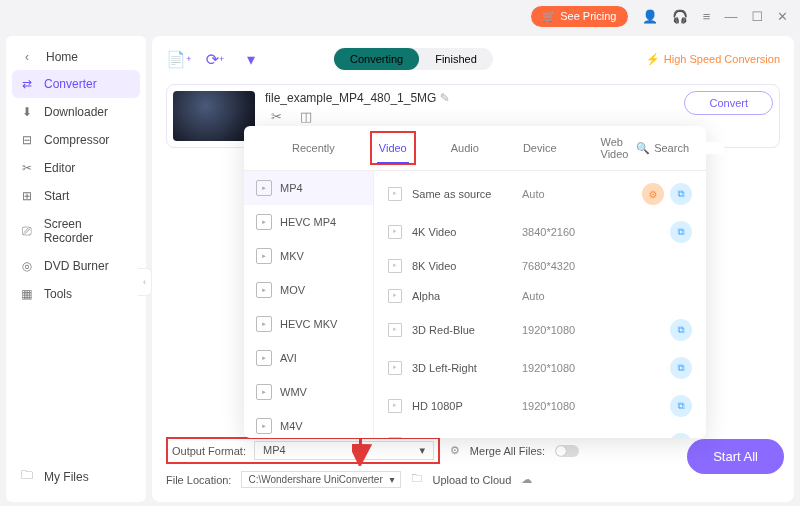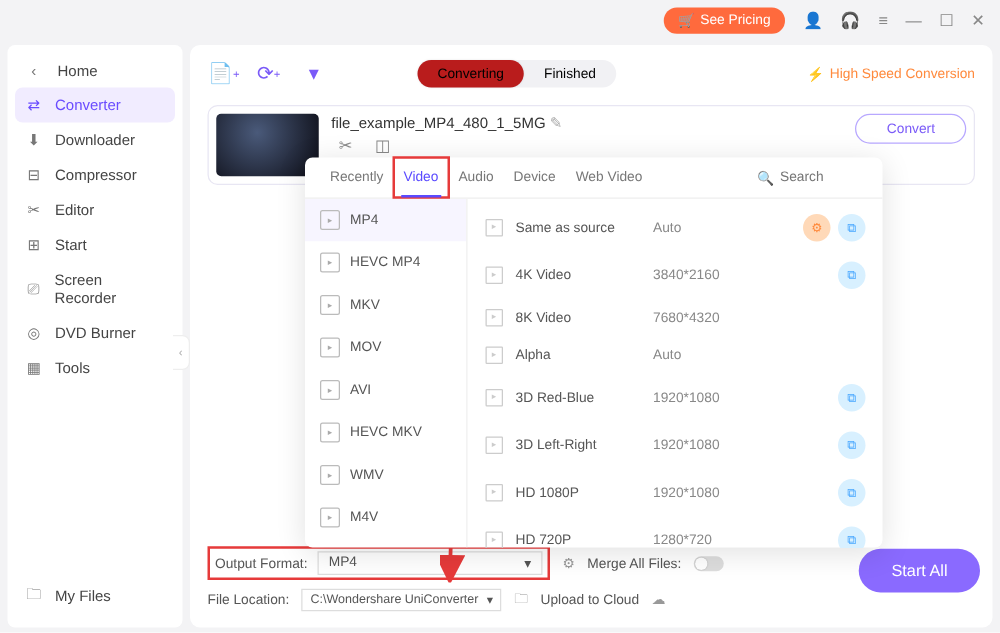--- a/index.html
+++ b/index.html
@@ -13,40 +13,40 @@
 .sidebar .item { display: flex; align-items: center; gap: 10px; padding: 7px 8px; border-radius: 6px; cursor: pointer; }
 .sidebar .item.active { background: #f1ecff; color: #6a4cff; }
 .sidebar .spacer { flex: 1; }
 .sicon { width: 14px; text-align: center; color: #777; }
 .item.active .sicon { color: #6a4cff; }
 .main { flex: 1; margin: 4px 6px; background: #fff; border-radius: 8px; padding: 10px 14px; position: relative; display: flex; flex-direction: column; }
 .topbar { display: flex; align-items: center; gap: 10px; }
 .tbtn { width: 26px; height: 26px; display: flex; align-items: center; justify-content: center; color: #7a5af8; font-size: 16px; }
 .toggle { margin-left: 60px; background: #f1f1f4; border-radius: 14px; display: flex; font-size: 11px; }
 .toggle span { padding: 5px 16px; border-radius: 14px; }
-.toggle .active { background: #b91c1c; box-shadow: 0 0 2px rgba(0,0,0,0.1); }
+.toggle .active { background: #0f766e; box-shadow: 0 0 2px rgba(0,0,0,0.1); }
 .hsc { margin-left: auto; color: #ff8a3d; font-size: 11px; display: flex; align-items: center; gap: 4px; }
 .filecard { margin-top: 12px; border: 1px solid #e8e6f3; border-radius: 8px; padding: 6px; display: flex; align-items: flex-start; gap: 10px; }
 .thumb { width: 82px; height: 50px; background: radial-gradient(circle at 40% 30%, #4a5a7a, #0a0a12); border-radius: 4px; }
 .fname { font-size: 12px; color: #333; flex: 1; }
 .convert-btn { border: 1px solid #b8a8ff; color: #7a5af8; background: #fff; padding: 5px 24px; border-radius: 14px; font-size: 11px; }
 .toolrow { display: flex; gap: 18px; padding: 4px 6px; color: #888; font-size: 13px; }
 .main-spacer { flex: 1; }
 .bottom { font-size: 11px; color: #555; position: relative; }
 .brow { display: flex; align-items: center; gap: 10px; padding: 3px 0; }
 .ofbox { border: 2px solid #e63a3a; padding: 2px 4px; display: flex; align-items: center; gap: 8px; }
 .ofsel { border: 1px solid #ddd; padding: 2px 8px; font-size: 11px; width: 180px; display: flex; justify-content: space-between; }
 .flsel { border: 1px solid #ddd; padding: 2px 6px; font-size: 10px; width: 160px; display: flex; justify-content: space-between; text-align: center; }
 .toggle-sw { width: 24px; height: 12px; border-radius: 6px; background: #ddd; position: relative; }
 .toggle-sw::after { content: ''; width: 10px; height: 10px; background: #fff; border-radius: 50%; position: absolute; top: 1px; left: 1px; box-shadow: 0 0 1px rgba(0,0,0,0.3); }
 .start-all { position: absolute; right: 10px; bottom: 28px; background: #8a6aff; color: #fff; padding: 10px 26px; border-radius: 20px; font-size: 13px; }
 .arrow { position: absolute; top: 170px; left: 200px; width: 60px; height: 260px; pointer-events: none; }
 .dropdown { position: absolute; top: 126px; left: 244px; width: 462px; height: 312px; background: #fff; border-radius: 6px; box-shadow: 0 4px 24px rgba(0,0,0,0.12); display: flex; flex-direction: column; z-index: 10; }
 .dd-tabs { display: flex; align-items: center; padding: 0 12px; border-bottom: 1px solid #eee; font-size: 11px; color: #777; }
-.dd-tab { padding: 10px 8px; position: relative; cursor: pointer; }
+.dd-tab { padding: 10px 8px; position: relative; cursor: pointer; margin-left: 28px; }
 .dd-tab.active { color: #5a4aff; }
 .dd-tab.active::after { content: ''; position: absolute; bottom: 0; left: 6px; right: 6px; height: 2px; background: #5a4aff; }
 .dd-tab.hl { outline: 2px solid #e63a3a; outline-offset: -1px; }
 .dd-search { margin-left: auto; display: flex; align-items: center; gap: 4px; color: #bbb; }
 .dd-search input { border: none; font-size: 11px; width: 70px; outline: none; }
 .dd-body { display: flex; flex: 1; overflow: hidden; }
 .dd-left { width: 130px; border-right: 1px solid #f0f0f0; overflow-y: auto; }
 .dd-lrow { display: flex; align-items: center; gap: 8px; padding: 9px 12px; font-size: 11px; color: #555; cursor: pointer; }
 .dd-lrow.active { background: #f7f5ff; }
 .dd-licon { width: 16px; height: 16px; border: 1px solid #bbb; border-radius: 2px; display: flex; align-items: center; justify-content: center; font-size: 7px; color: #aaa; }
@@ -220,25 +220,25 @@
         <div class="dd-lrow">
           <span class="dd-licon">▸</span>
           <span>MKV</span>
         </div>
         <div class="dd-lrow">
           <span class="dd-licon">▸</span>
           <span>MOV</span>
         </div>
         <div class="dd-lrow">
           <span class="dd-licon">▸</span>
+          <span>HEVC MKV</span>
+        </div>
+        <div class="dd-lrow">
+          <span class="dd-licon">▸</span>
           <span>AVI</span>
-        </div>
-        <div class="dd-lrow">
-          <span class="dd-licon">▸</span>
-          <span>HEVC MKV</span>
         </div>
         <div class="dd-lrow">
           <span class="dd-licon">▸</span>
           <span>WMV</span>
         </div>
         <div class="dd-lrow">
           <span class="dd-licon">▸</span>
           <span>M4V</span>
         </div>
       </div>

